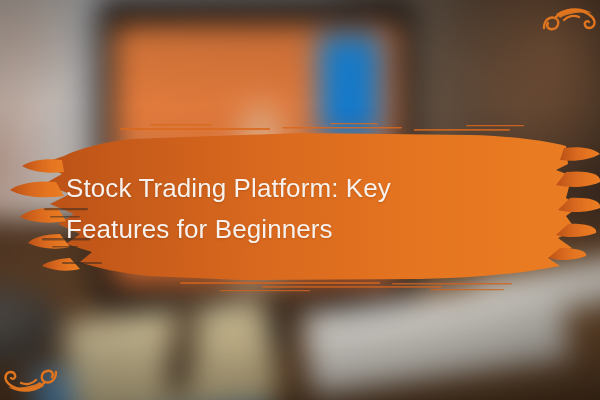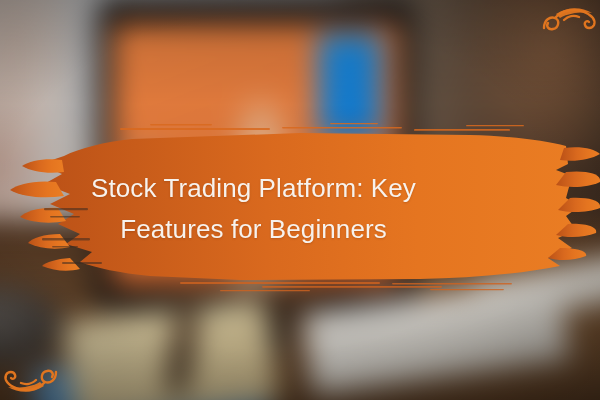--- a/index.html
+++ b/index.html
@@ -219,21 +219,20 @@
     height: 180px;
   }
   .banner svg { display: block; width: 600px; height: 180px; }
 
   
   .title {
     position: absolute;
     left: 0;
     top: 168px;
     width: 507px;
-    text-align: center;
     color: #f7f2ed;
     font-family: "Liberation Sans", sans-serif;
     font-size: 26px;
     font-weight: 400;
     line-height: 41px;
     letter-spacing: 0.1px;
     padding: 0 66px;
     box-sizing: border-box;
     text-shadow: 0 1px 2px rgba(120,50,10,0.30);
   }

